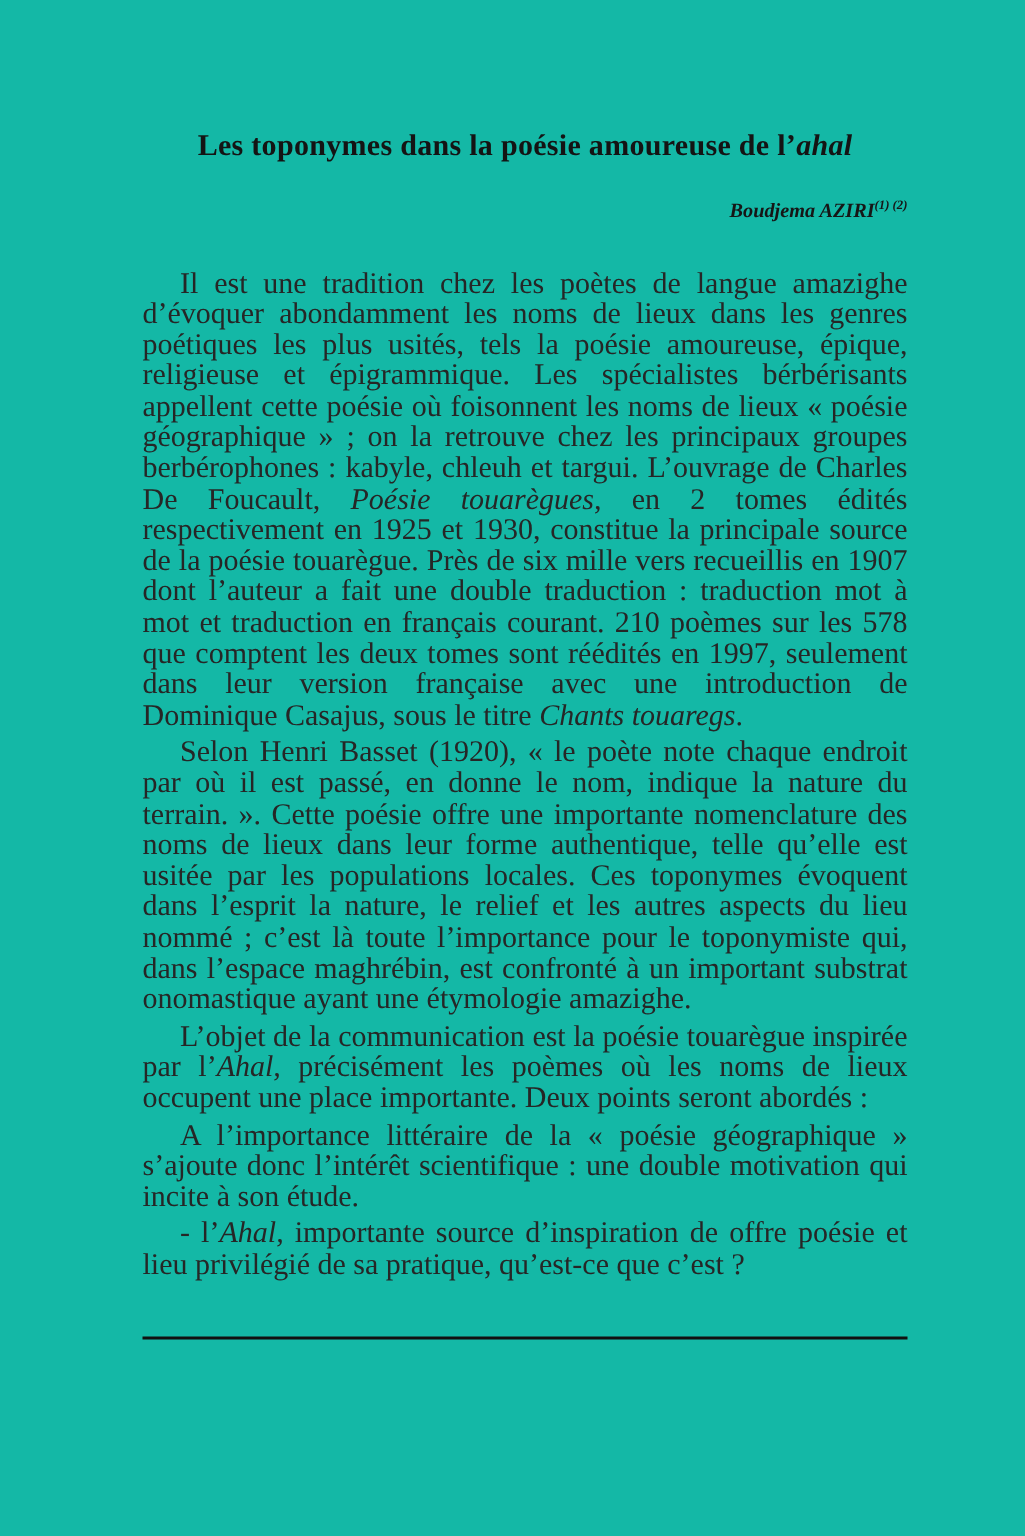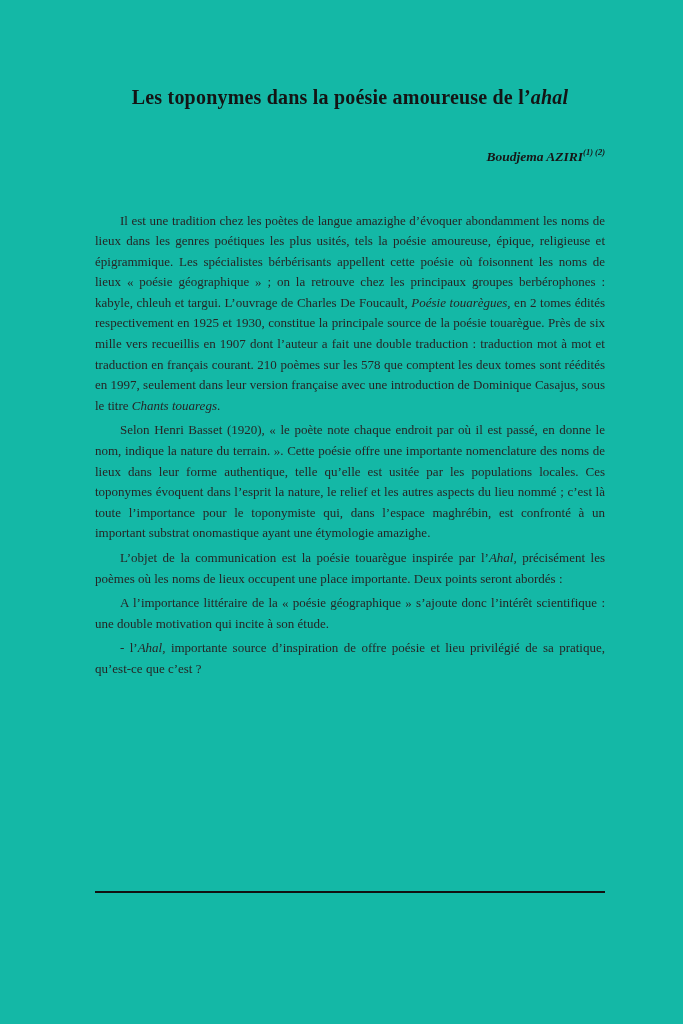--- a/index.html
+++ b/index.html
@@ -22,32 +22,32 @@
     margin: 0;
     font-size: 20px;
     line-height: 26px;
     font-weight: bold;
     text-align: center;
     letter-spacing: 0.2px;
     color: #141414;
   }
   .title .it { font-style: italic; }
   .author {
-    margin-top: 34px;
+    margin-top: 18px;
     text-align: right;
     font-weight: bold;
     font-style: italic;
     font-size: 13.5px;
     line-height: 17px;
     color: #161616;
   }
   .author sup { font-size: 8.5px; font-weight: bold; }
   .bodytext {
-    margin-top: 46px;
-    font-size: 13px;
+    margin-top: 30px;
+    font-size: 20px;
     line-height: 20.6px;
     text-align: justify;
     color: #262626;
   }
   .bodytext p {
     margin: 0 0 4px 0;
     text-indent: 25px;
   }
   .footnotes {
     position: absolute;

